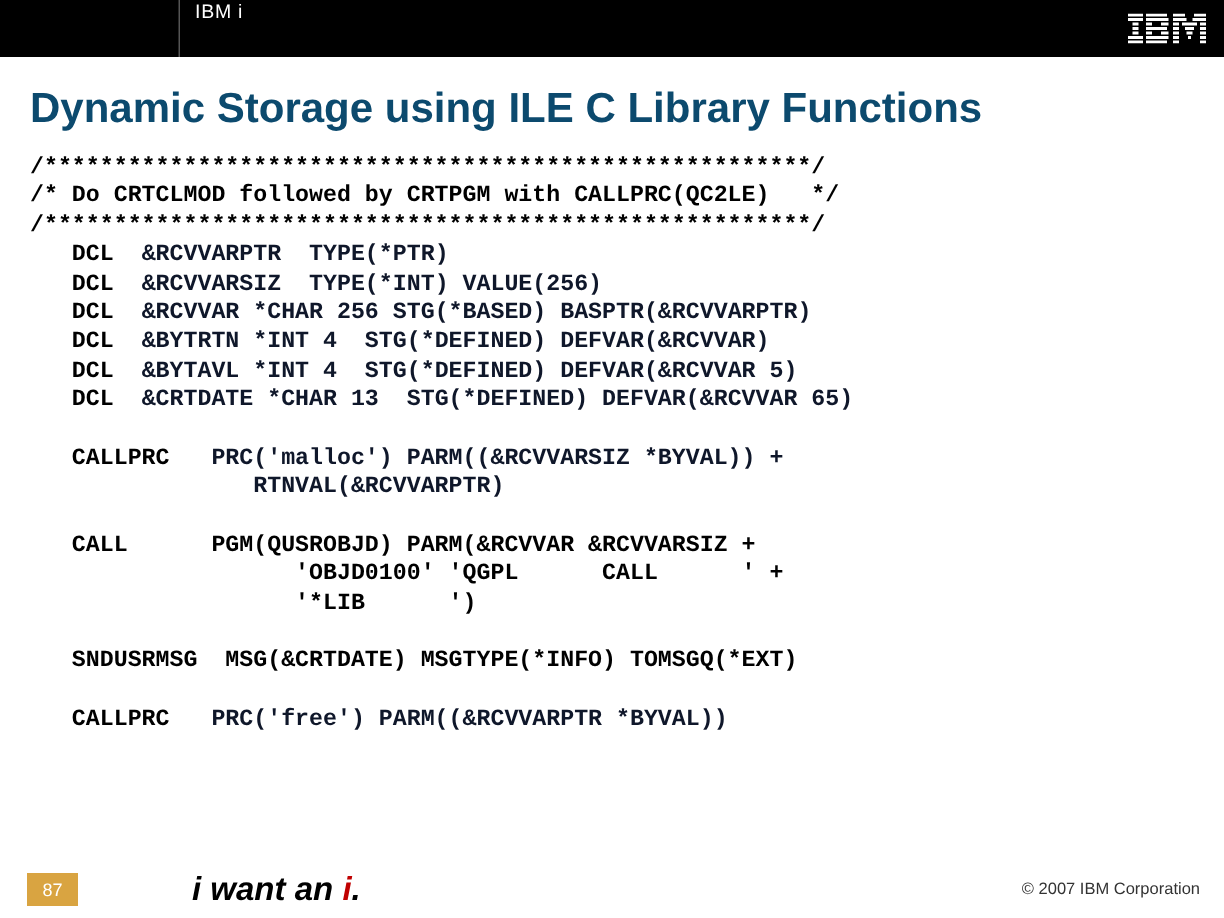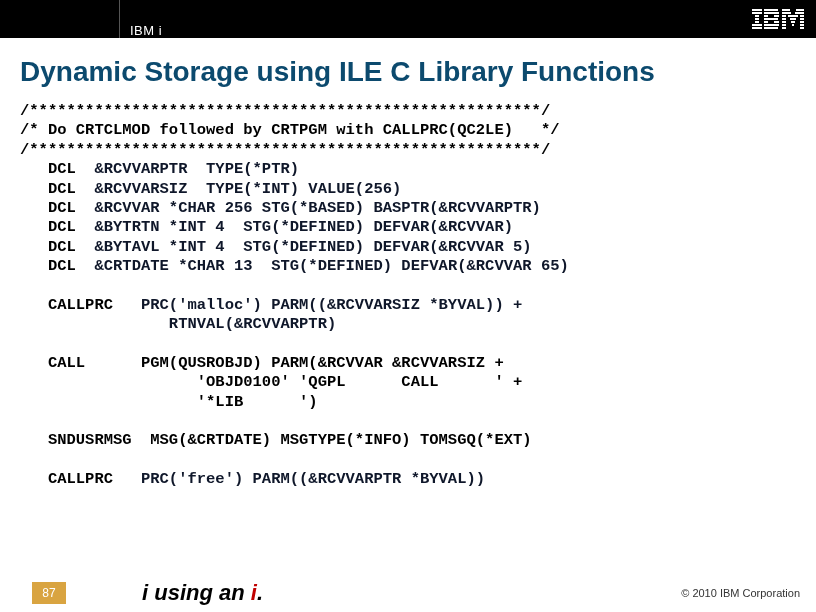--- a/index.html
+++ b/index.html
@@ -1,26 +1,26 @@
 <!DOCTYPE html>
 <html><head>
 <meta charset="utf-8">
 <style>
   * { margin: 0; padding: 0; box-sizing: border-box; }
   html, body { width: 816px; height: 612px; font-family: Arial, Helvetica, sans-serif; background: #fff; overflow: hidden; }
   .header { height: 38px; background: #000; color: #fff; display: flex; align-items: center; justify-content: space-between; padding: 0 12px 0 0; }
-  .header-left { display: flex; align-items: flex-end; height: 100%; }
+  .header-left { display: flex; align-items: flex-start; height: 100%; }
   .header-spacer { width: 120px; height: 100%; border-right: 1px solid #555; }
   .header-title { font-size: 13px; padding-left: 10px; letter-spacing: 0.5px; }
   .ibm-logo { display: flex; gap: 3px; align-items: center; }
   .title { font-size: 28px; font-weight: bold; color: #0c4a6e; padding: 18px 20px 14px 20px; }
   .code { font-family: "Courier New", Courier, monospace; font-weight: bold; color: #000; font-size: 15.5px; line-height: 1.25; padding: 0 20px; white-space: pre; }
   .code .red { color: #0f172a; }
   .footer { position: absolute; bottom: 0; left: 0; right: 0; height: 38px; display: flex; align-items: center; justify-content: space-between; padding: 0 16px 0 0; }
-  .slide-num-box { width: 34px; height: 22px; background: #d9a441; color: #fff; font-size: 12px; display: flex; align-items: center; justify-content: center; margin-left: 32px; }
+  .slide-num-box { width: 34px; height: 22px; background: #d9a441; color: #fff; font-size: 12px; display: flex; align-items: center; justify-content: center; margin-left: 18px; }
   .tagline { font-family: Arial, sans-serif; font-weight: bold; font-style: italic; font-size: 22px; color: #000; margin-left: 76px; flex: 0 0 auto; }
   .tagline .i2 { color: #c00000; }
   .copyright { font-size: 11px; color: #333; margin-left: auto; }
 </style>
 </head>
 <body>
 
 <div class="header">
   <div class="header-left">
     <div class="header-spacer"></div>
@@ -90,16 +90,16 @@
 <span>                   'OBJD0100' 'QGPL      CALL      ' +</span>
 <span>                   '*LIB      ')</span>
 
 <span>   SNDUSRMSG  MSG(&amp;CRTDATE) MSGTYPE(*INFO) TOMSGQ(*EXT)</span>
 
 <span>   CALLPRC   </span><span class="red">PRC('free') PARM((&amp;RCVVARPTR *BYVAL))</span></div>
 
 <div class="footer">
   <div class="slide-num-box">87</div>
   <div class="tagline">
-    <span>i using an </span><span class="i2">i</span><span>.</span>
+    <span>i want an </span><span class="i2">i</span><span>.</span>
   </div>
-  <div class="copyright">© 2010 IBM Corporation</div>
+  <div class="copyright">© 2007 IBM Corporation</div>
 </div>
 
 </body></html>

